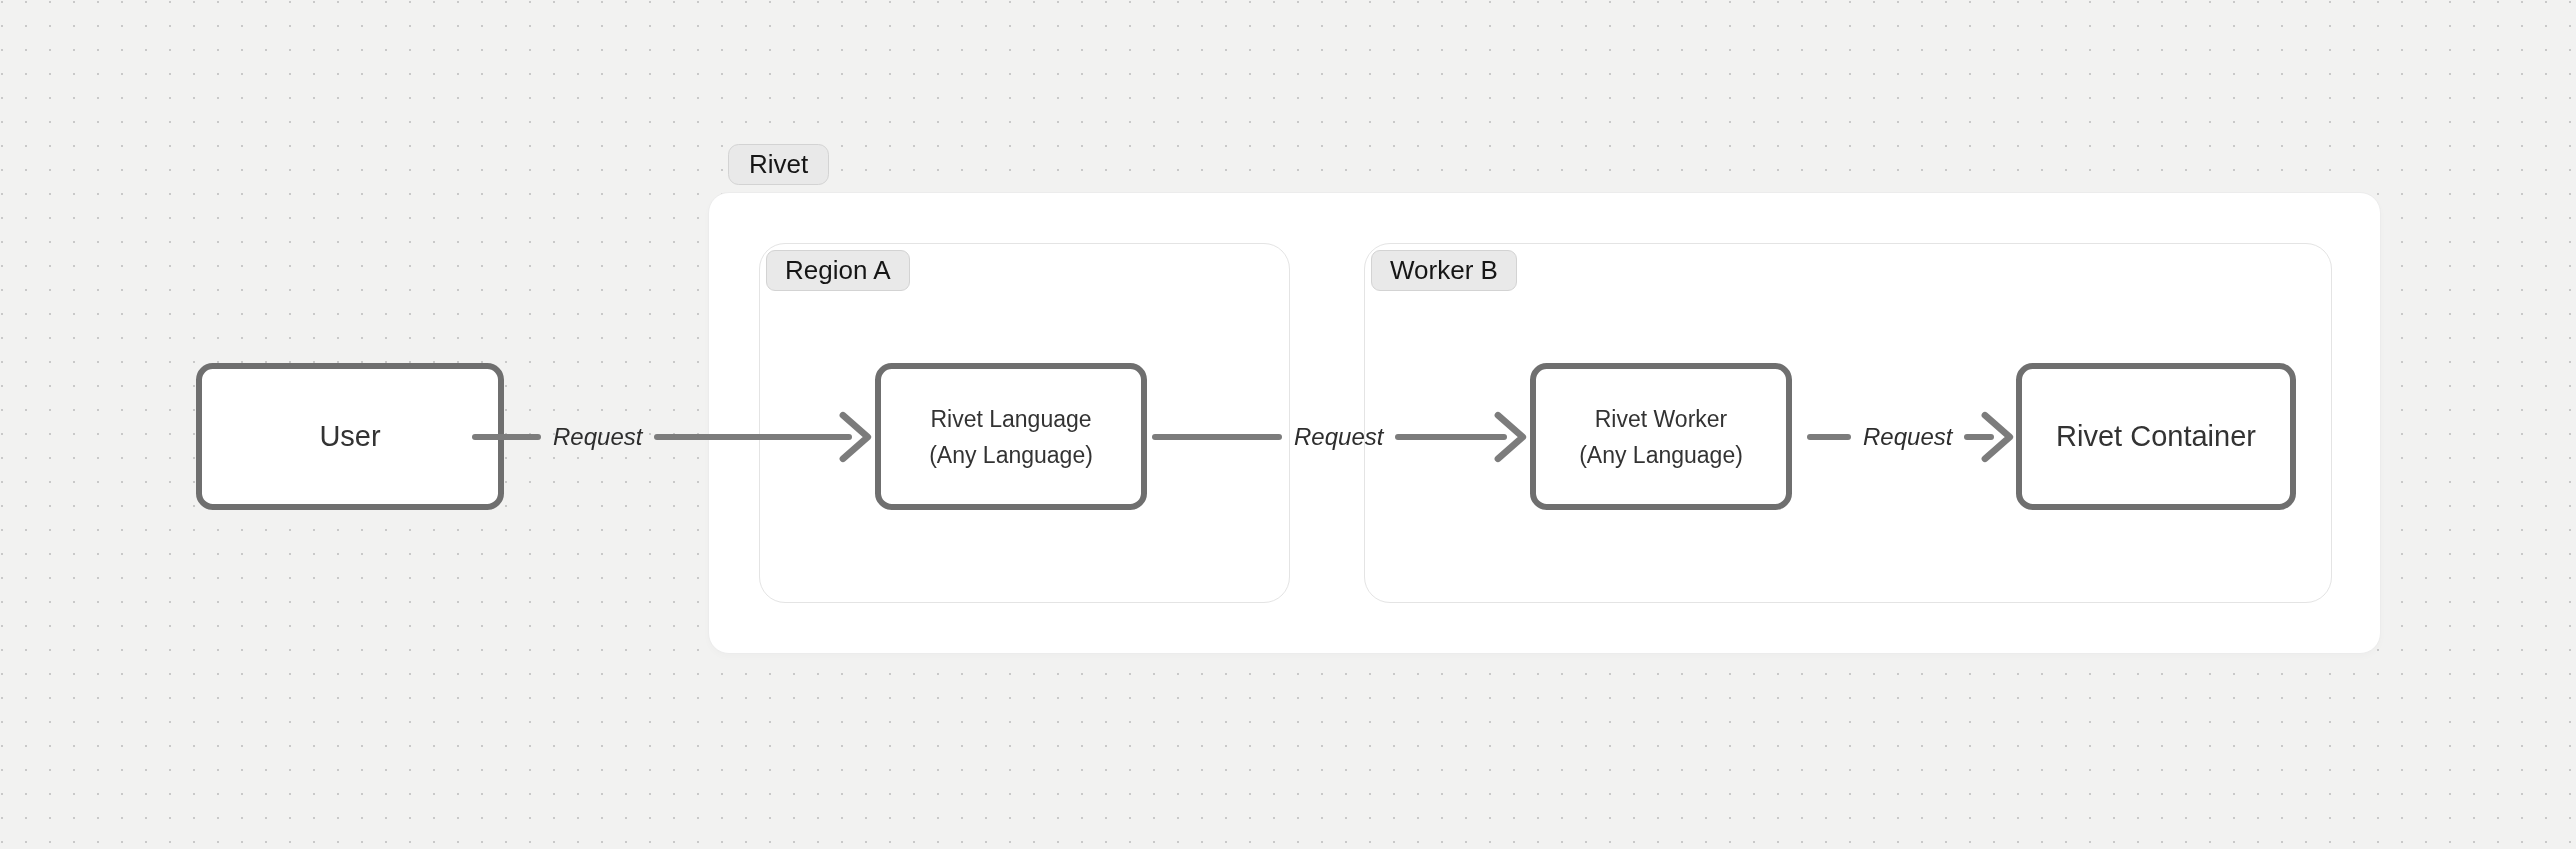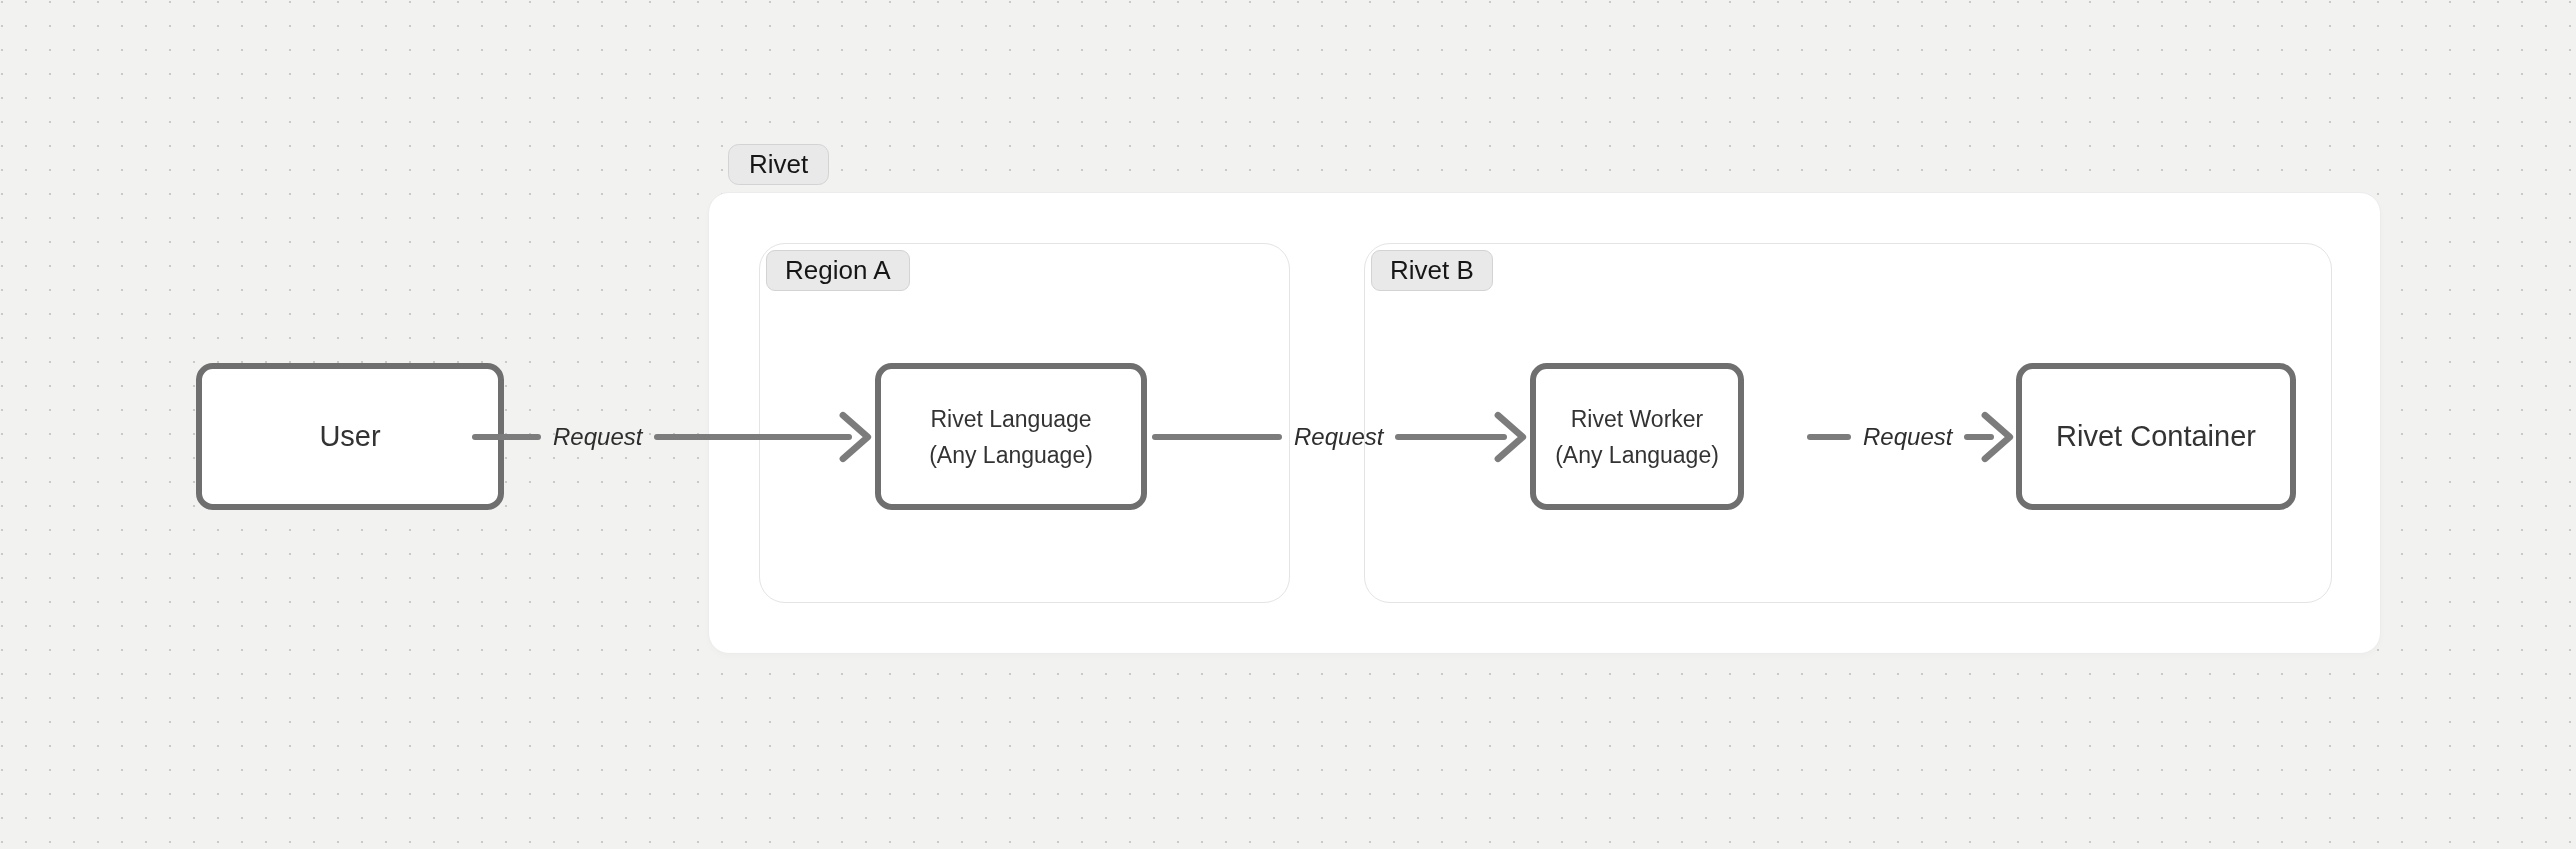--- a/index.html
+++ b/index.html
@@ -92,21 +92,21 @@
     align-items:center;
     justify-content:center;
     color:var(--text);
     text-align:center;
     white-space:nowrap;
   }
   .node .line-single{font-size:29px; line-height:35px;}
   .node .line-multi{font-size:23px; line-height:36px;}
   .node-user{left:196px; width:308px;}
   .node-function{left:875px; width:272px;}
-  .node-worker{left:1530px; width:214px;}
+  .node-worker{left:1530px; width:262px;}
   .node-container{left:2016px; width:280px;}
   
   .edge{
     position:absolute;
     top:406px;
     height:61px;
     display:flex;
     align-items:center;
   }
   .edge-1{left:472px; width:398px;}
@@ -163,21 +163,21 @@
   <div class="rivet-group"></div>
 
   <div class="region region-a">
     <div class="pill region-pill">
       <span>Region A</span>
     </div>
   </div>
 
   <div class="region region-b">
     <div class="pill region-pill">
-      <span>Rivet B</span>
+      <span>Worker B</span>
     </div>
   </div>
 
   <div class="node node-user">
     <span class="line-single">User</span>
   </div>
 
   <div class="node node-function">
     <span class="line-multi">Rivet Language</span>
     <span class="line-multi">(Any Language)</span>

